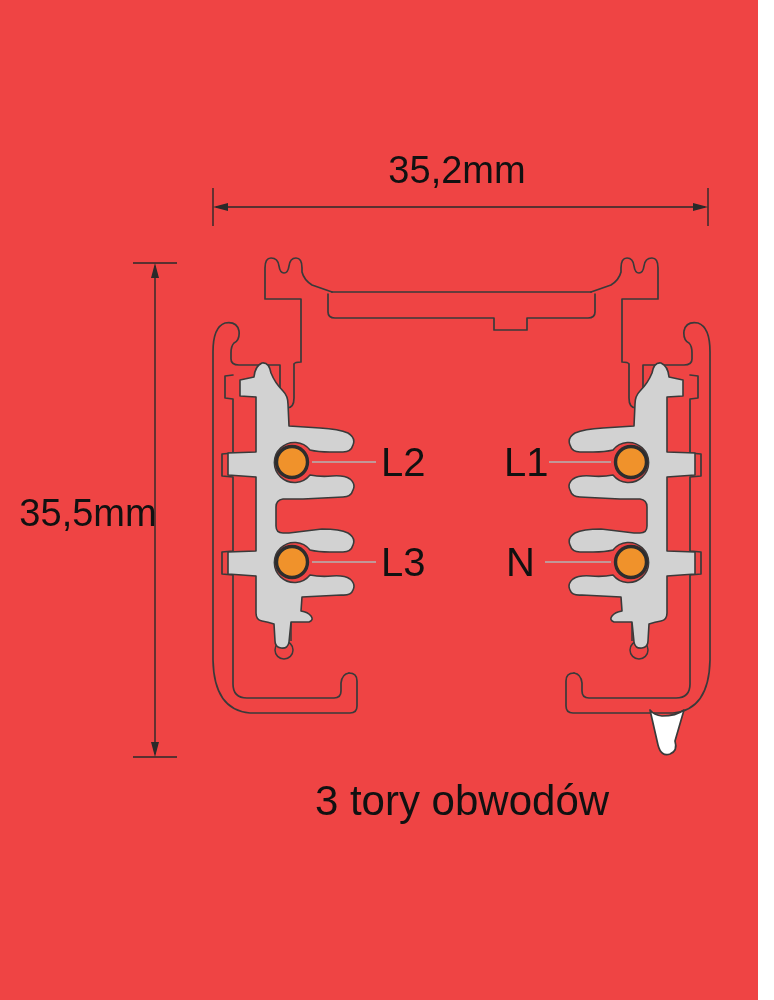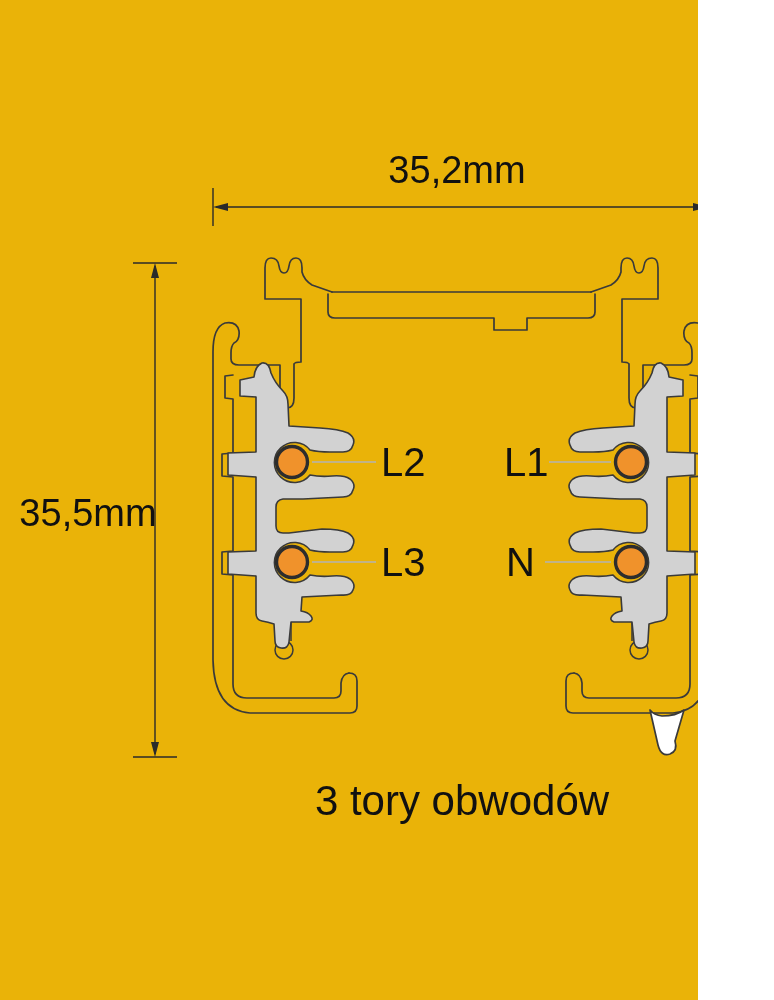--- a/index.html
+++ b/index.html
@@ -1,16 +1,16 @@
 <!DOCTYPE html>
 <html><head>
 <meta charset="utf-8">
 <style>
   html,body{margin:0;padding:0;background:#ffffff;}
-  .stage{position:relative;width:698px;height:1000px;background:#eab308;overflow:hidden;
+  .stage{position:relative;width:758px;height:1000px;background:#ef4444;overflow:hidden;
          font-family:"Liberation Sans", sans-serif;}
   svg{display:block;}
   .outline{fill:none;stroke:#3a3a3a;stroke-width:1.7;stroke-linejoin:round;stroke-linecap:round;}
   .thin{fill:none;stroke:#3a3a3a;stroke-width:1.5;}
   .insulator{stroke:#3a3a3a;stroke-width:1.6;stroke-linejoin:round;}
   .conductor{stroke:#2d2d2d;stroke-width:3.4;}
   .leader{stroke:#b3b3b3;stroke-width:1.6;}
   .dim{stroke:#2a2a2a;stroke-width:1.4;}
   .dim-arrow{fill:#2a2a2a;stroke:none;}
   .dim-text{font-size:38px;fill:#111;}

